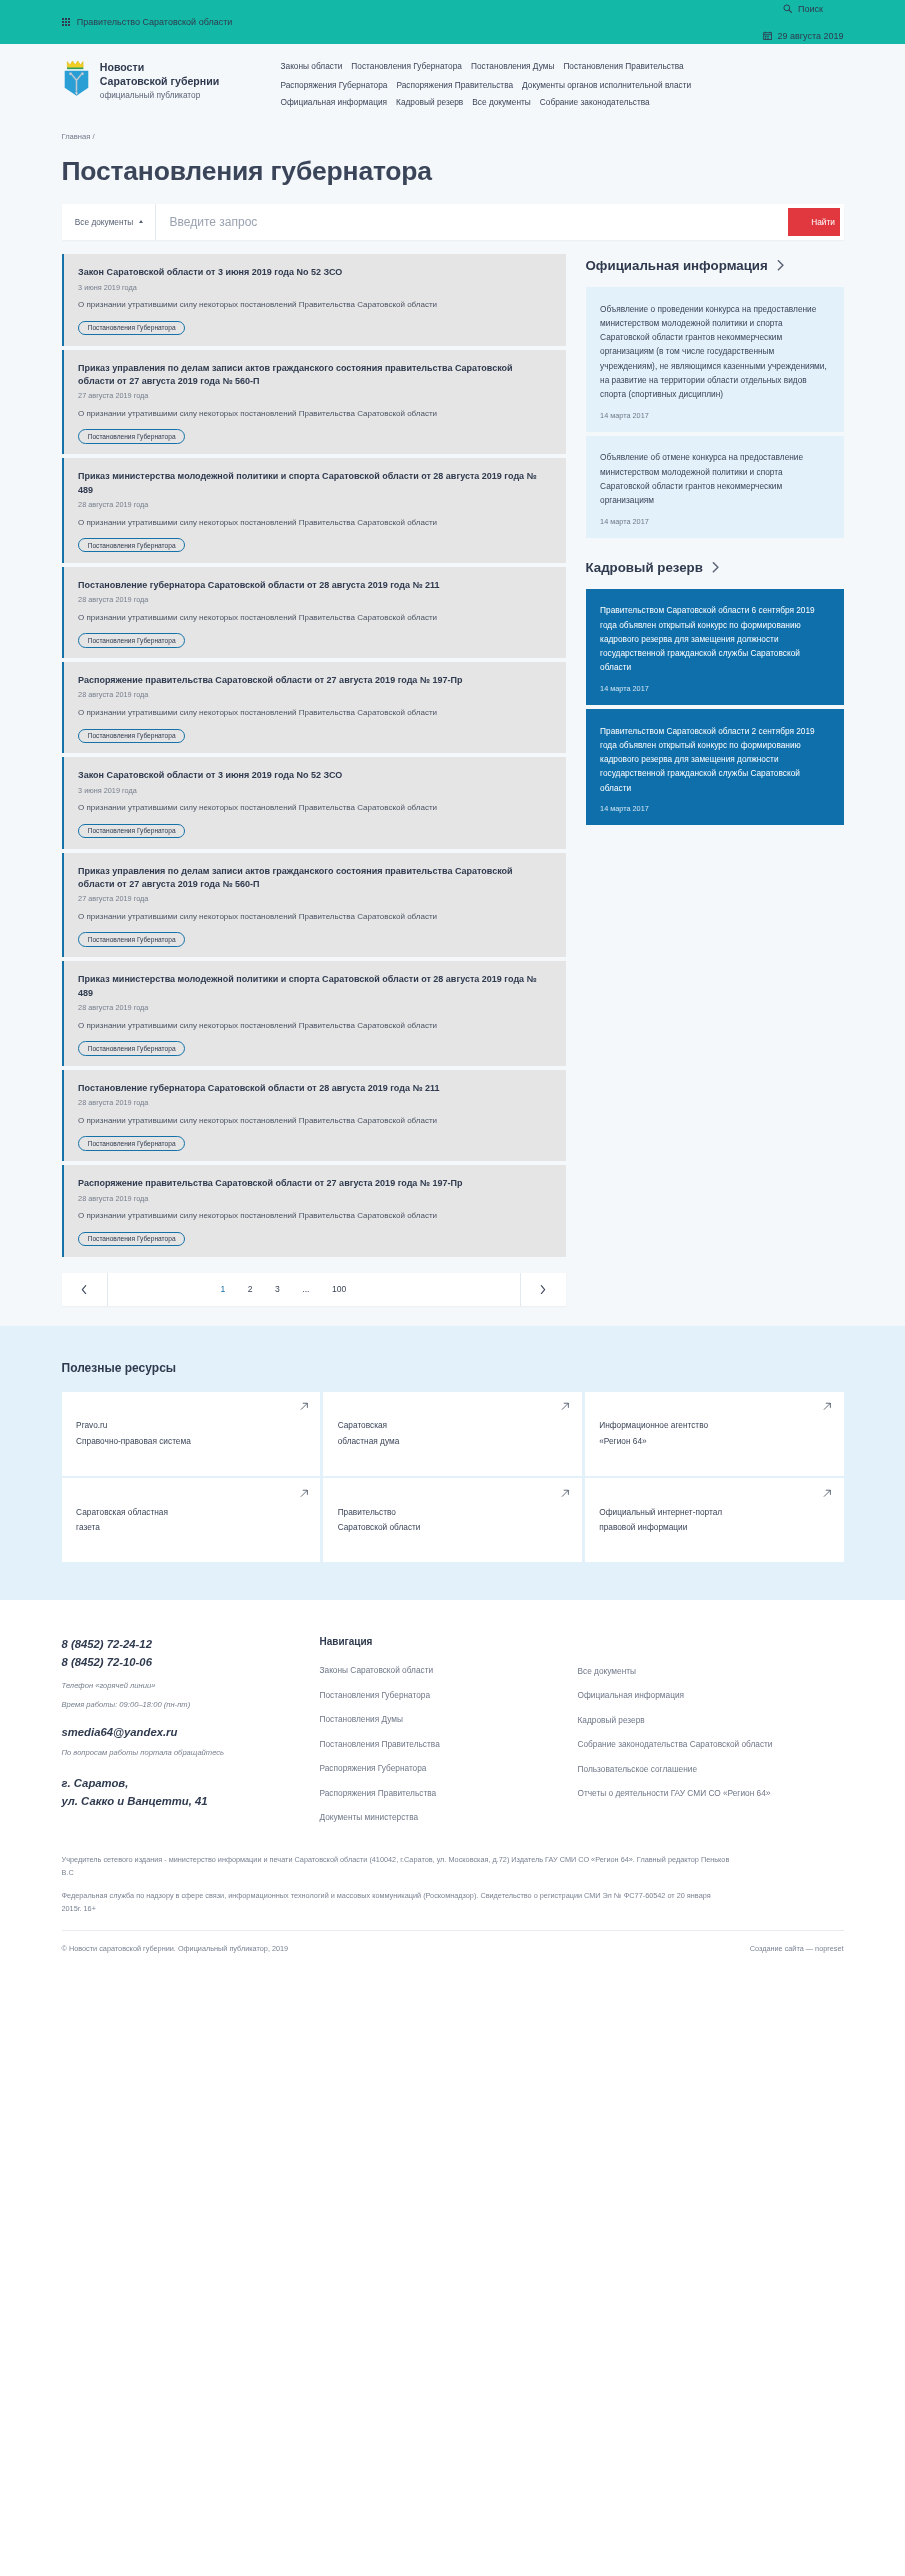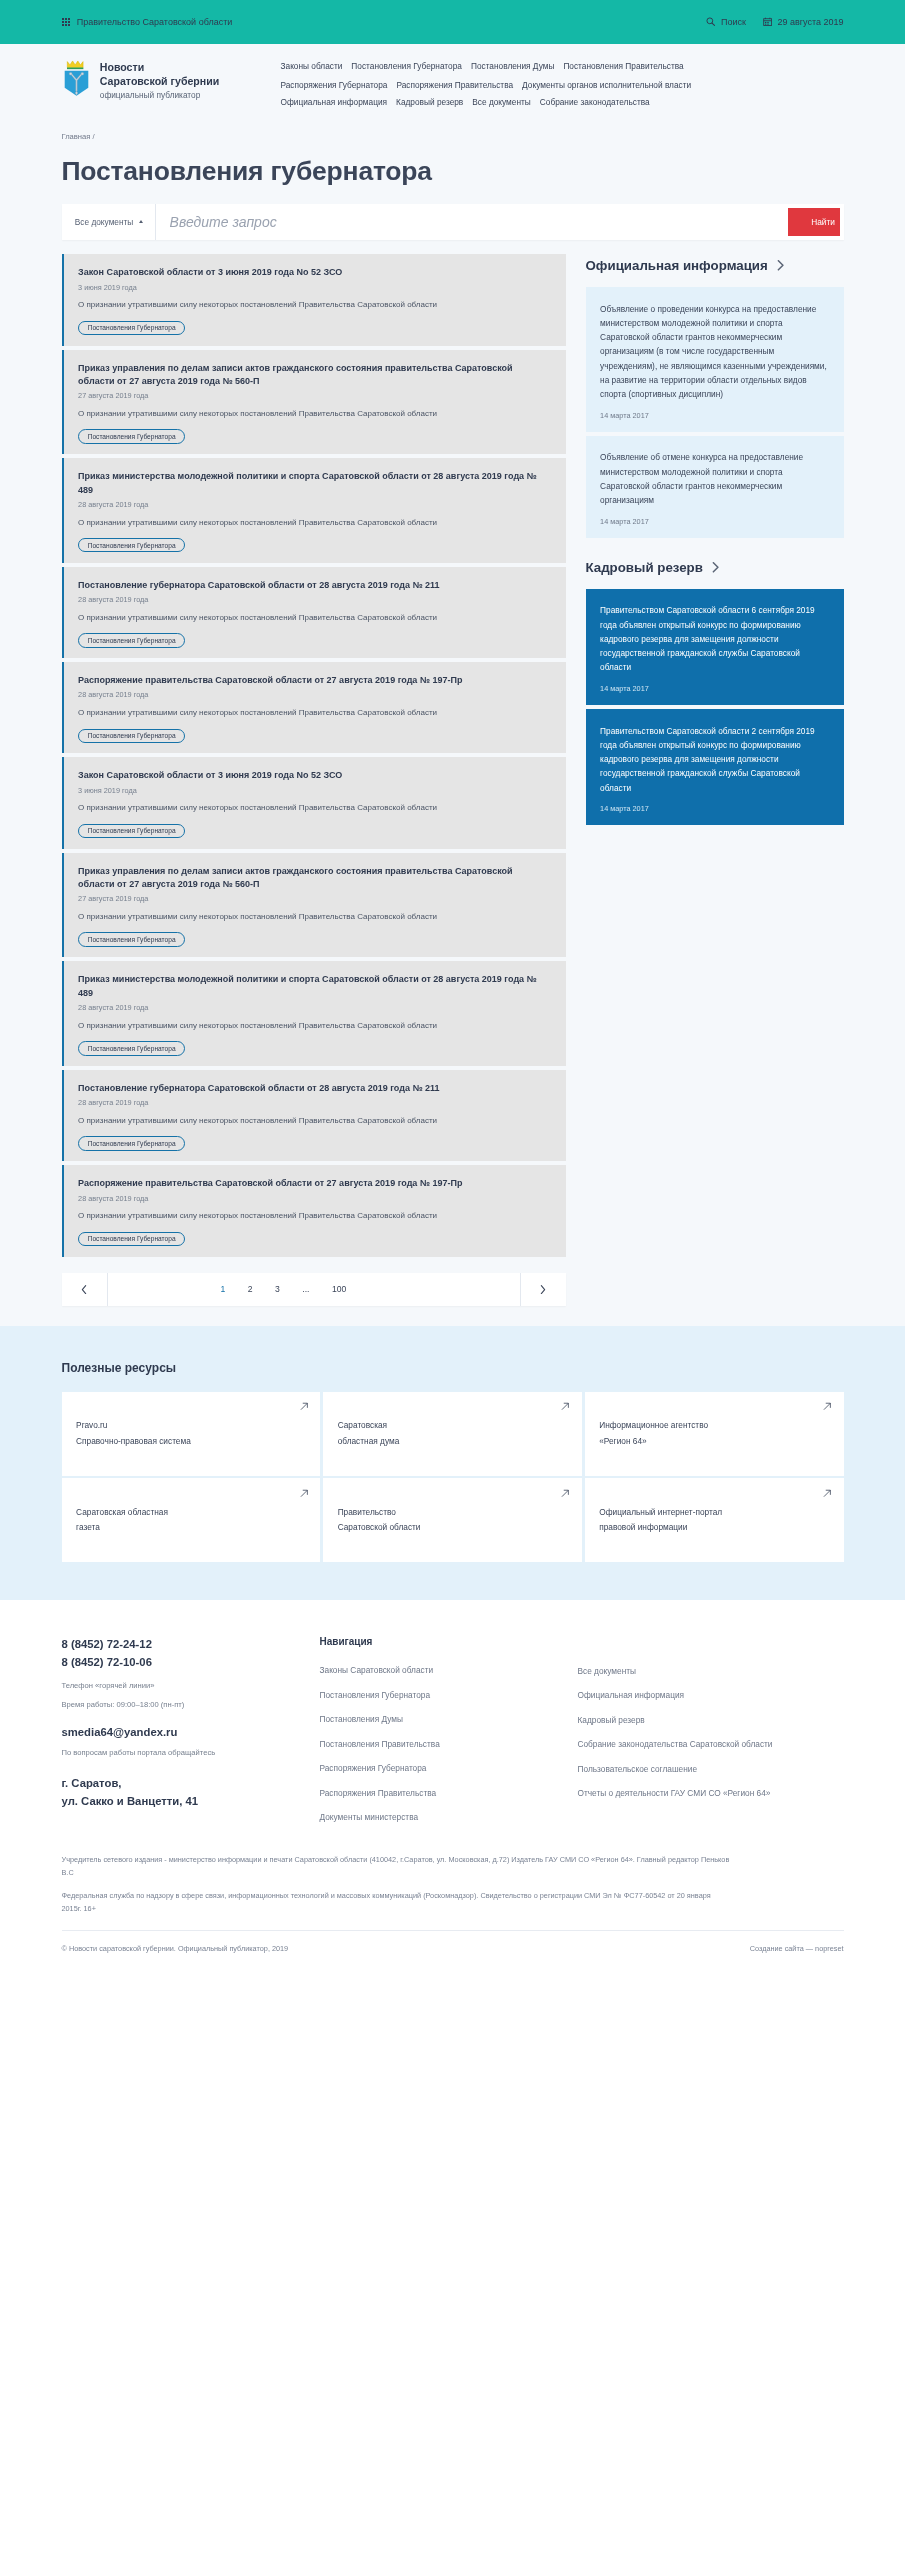--- a/index.html
+++ b/index.html
@@ -21,21 +21,21 @@
     display: flex;
     align-items: center;
   }
   .topbar-inner {
     width: 782px; margin: 0 auto;
     display: flex; align-items: center; gap: 6.6px;
   }
   .grid-icon { display: grid; grid-template-columns: repeat(3, 2px); grid-gap: 1.3px; }
   .grid-icon i { width: 2px; height: 2px; background: #2f3a4f; display: block; }
   .topbar-title { font-size: 9px; color: #2f3a4f; }
-  .topbar-right { margin-left: auto; display: flex; align-items: flex-end; gap: 17px; }
+  .topbar-right { margin-left: auto; display: flex; align-items: center; gap: 17px; flex-direction: column; }
   .tb-item { display: flex; align-items: center; gap: 5.3px; font-size: 9px; color: #2f3a4f; cursor: pointer; }
   .ico-svg { display: block; }
 
   
   .header { background: #f5f8fb; padding: 14.6px 0 16px; }
   .header-inner { width: 782px; margin: 0 auto; display: flex; align-items: flex-start; }
   .brand { display: flex; align-items: flex-start; gap: 9.3px; width: 219px; flex: 0 0 219px; }
   .coat { width: 29px; flex: 0 0 29px; }
   .brand-text { padding-top: 2.7px; }
   .brand-line { font-size: 10.6px; font-weight: bold; color: #2f3a4f; line-height: 1.25; }
@@ -62,22 +62,22 @@
   .searchbar {
     background: #ffffff; height: 36px; display: flex; align-items: stretch;
     box-shadow: 0 0.7px 1.3px rgba(0,0,0,0.04);
   }
   .sb-select {
     display: flex; align-items: center; gap: 6px; padding: 0 12px 0 13.3px;
     font-size: 8.3px; color: #555f72; border-right: 0.7px solid #e3e8ef; cursor: pointer;
   }
   .caret-up { width: 0; height: 0; border-left: 2.7px solid transparent; border-right: 2.7px solid transparent; border-bottom: 3.3px solid #555f72; }
   .sb-input {
-    flex: 1; border: none; outline: none; padding: 0 13.3px; font-size: 14px;
-    color: #2f3a4f; font-family: inherit; background: transparent; font-style: italic;
+    flex: 1; border: none; outline: none; padding: 0 13.3px; font-size: 12px;
+    color: #2f3a4f; font-family: inherit; background: transparent;
   }
   .sb-input::placeholder { color: #9aa2b0; }
   .sb-btn {
     background: #e0383e; color: #fff; border: none; width: 52px; margin: 4px 4px 4px 0;
     font-size: 8.3px; font-family: inherit; cursor: pointer; padding-left: 19px;
   }
 
   
   .content { background: #f5f8fb; padding-bottom: 20px; }
   .cols { display: flex; gap: 20px; align-items: flex-start; }
@@ -134,21 +134,21 @@
   .res-grid { display: grid; grid-template-columns: repeat(3, 1fr); gap: 2.7px; }
   .res-card {
     background: #ffffff; padding: 13.3px 14.6px 17px; min-height: 84px; position: relative; cursor: pointer;
   }
   .res-card .arrow { position: absolute; top: 10.6px; right: 12px; color: #3b4559; }
   .res-card .rc-text { font-size: 8.3px; color: #3b4559; line-height: 1.85; margin-top: 13.3px; max-width: 172px; }
 
   
   .footer { background: #ffffff; padding: 36px 0 0; }
   .foot-cols { display: flex; }
-  .foot-contact { width: 258px; flex: 0 0 258px; }
+  .foot-contact { width: 258px; flex: 0 0 258px; font-style: italic; }
   .fc-phone { font-size: 11.3px; font-weight: bold; color: #2f3a4f; line-height: 1.55; }
   .fc-note { font-size: 7.6px; color: #77808f; margin-top: 9.3px; }
   .fc-note2 { font-size: 7.6px; color: #77808f; margin-top: 10.6px; }
   .fc-mail { font-size: 11.3px; font-weight: bold; color: #2f3a4f; margin-top: 17px; }
   .fc-addr { font-size: 11.3px; font-weight: bold; color: #2f3a4f; margin-top: 18.6px; line-height: 1.55; }
 
   .foot-nav { width: 258px; flex: 0 0 258px; }
   .foot-nav2 { width: 258px; flex: 0 0 258px; }
   .fn-title { font-size: 10px; font-weight: bold; color: #2f3a4f; margin-bottom: 17px; }
   .fn-list { display: flex; flex-direction: column; gap: 12px; }

